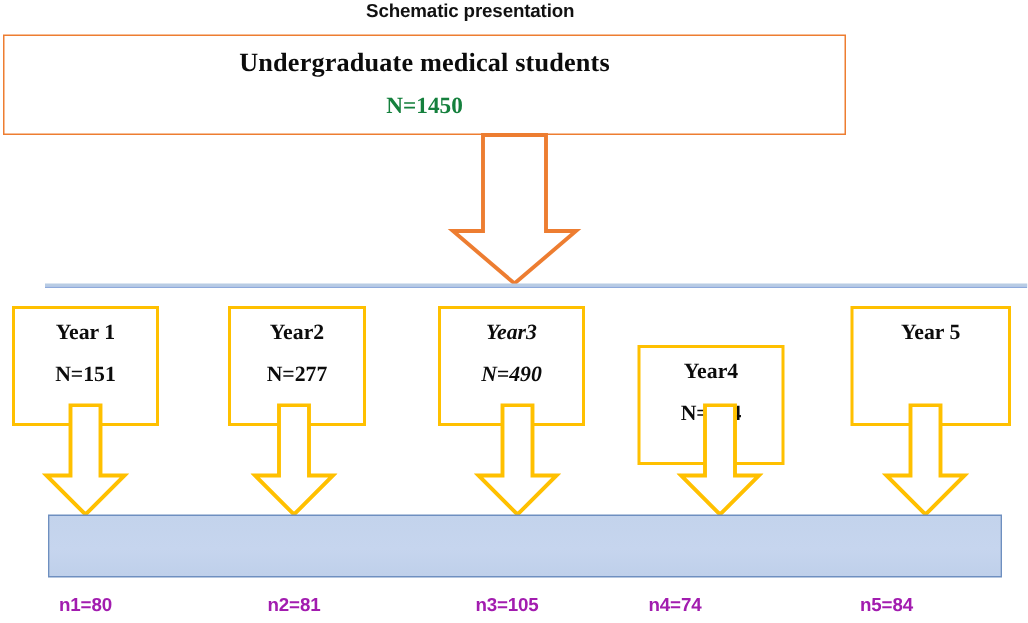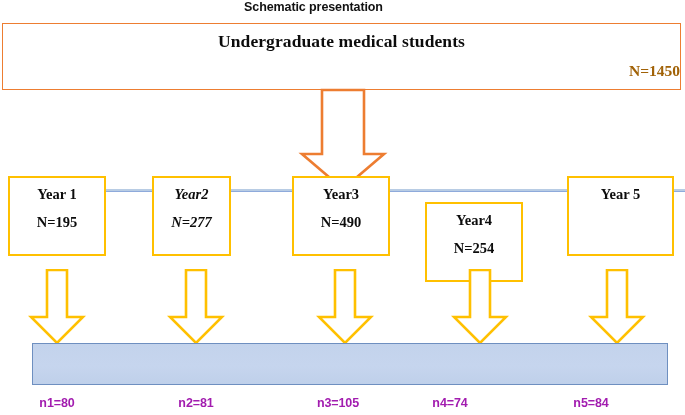--- a/index.html
+++ b/index.html
@@ -30,21 +30,21 @@
     color: #111111;
     letter-spacing: -0.1px;
     margin-left: 26px;
   }
 
   
   #root-box {
     position: absolute;
     left: 2px;
     top: 23px;
-    width: 679px;
+    width: 562px;
     height: 67px;
     box-sizing: border-box;
     border: 1.6px solid #ED7D31;
     background: #ffffff;
   }
   #root-title {
     position: absolute;
     left: 0;
     top: 7px;
     width: 100%;
@@ -52,24 +52,24 @@
     font-weight: bold;
     font-size: 17.5px;
     color: #0c0c0c;
     letter-spacing: 0.1px;
   }
   #root-n {
     position: absolute;
     left: 0;
     top: 38px;
     width: 100%;
-    text-align: right;
+    text-align: center;
     font-weight: bold;
     font-size: 15.5px;
-    color: #a16207;
+    color: #15803d;
   }
 
   
   #big-arrow {
     position: absolute;
     left: 298px;
     top: 88px;
     width: 90px;
     height: 104px;
   }
@@ -90,21 +90,21 @@
     left: 30px;
     top: 191px;
     width: 655px;
     height: 1px;
     background: #8EAADB;
   }
 
   
   .year-box {
     position: absolute;
-    top: 176px;
+    top: 204px;
     height: 80px;
     box-sizing: border-box;
     border: 2.4px solid #FFC000;
     background: #ffffff;
   }
   .year-label {
     position: absolute;
     left: 0;
     top: 8px;
     width: 100%;
@@ -174,27 +174,27 @@
       <polygon points="24,2 66,2 66,66 86,66 45,101 4,66 24,66" fill="#ffffff" stroke="#ED7D31" stroke-width="2.6" stroke-linejoin="miter"></polygon>
     </svg>
   </div>
 
   <div id="blue-rule-thick" class="blue-rule"></div>
   <div id="blue-rule-thin" class="blue-rule"></div>
 
   <div id="year-boxes">
       <div class="year-box" style="left: 8px; width: 98px;">
         <div class="year-label">Year 1</div>
-        <div class="year-n">N=195</div>
-      </div>
-      <div class="year-box" style="left: 152px; width: 79px; font-style: italic;">
+        <div class="year-n">N=151</div>
+      </div>
+      <div class="year-box" style="left: 152px; width: 92px;">
         <div class="year-label">Year2</div>
         <div class="year-n">N=277</div>
       </div>
-      <div class="year-box" style="left: 292px; width: 98px;">
+      <div class="year-box" style="left: 292px; width: 98px; font-style: italic;">
         <div class="year-label">Year3</div>
         <div class="year-n">N=490</div>
       </div>
       <div class="year-box" style="left: 425px; width: 98px; margin-top: 26px;">
         <div class="year-label">Year4</div>
         <div class="year-n">N=254</div>
       </div>
       <div class="year-box" style="left: 567px; width: 107px; padding-left: 12px;">
         <div class="year-label">Year 5</div>
       </div>

